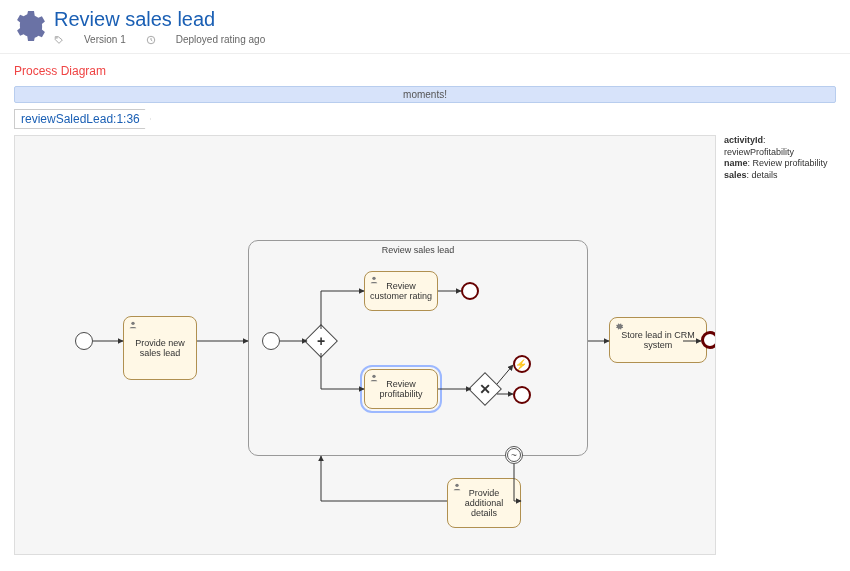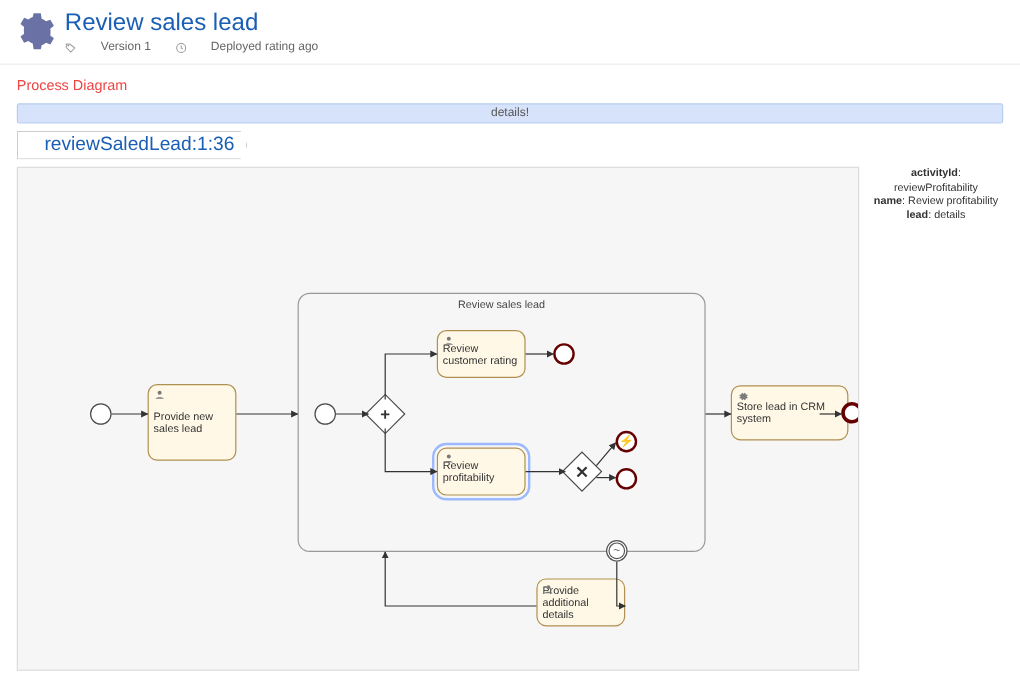--- a/index.html
+++ b/index.html
@@ -50,24 +50,24 @@
     text-align: center;
     font-size: 10px;
     color: #555;
     padding: 2px 4px;
   }
   .breadcrumb {
     margin: 0 14px 6px;
     display:flex;
   }
   .crumb {
-    font-size: 16px;
+    font-size: 12px;
     color:#1a5fb4;
     border:1px solid #ccc;
-    padding:2px 10px 2px 22px;
+    padding:2px 10px 2px 6px;
     background:#fff;
     position:relative;
     clip-path: polygon(0 0, calc(100% - 6px) 0, 100% 50%, calc(100% - 6px) 100%, 0 100%);
   }
   .content-row {
     display:flex;
     margin: 0 14px 14px;
     gap:8px;
   }
   .canvas {
@@ -76,32 +76,31 @@
     border: 1px solid #ddd;
     height: 420px;
     position: relative;
     overflow:hidden;
   }
   .props {
     width: 112px;
     font-size: 9px;
     color:#333;
     line-height:1.3;
-    text-align:center;
   }
   .props b { font-weight:bold; }
 
   
   .task {
     position:absolute;
     background:#fff8e6;
     border:1px solid #b09050;
     border-radius:8px;
     font-size:9px;
-    text-align:left;
+    text-align:center;
     display:flex;
     flex-direction:column;
     justify-content:center;
     padding:2px 4px;
     color:#333;
   }
   .task.selected {
     outline:2px solid #9cb8ff;
     outline-offset:2px;
   }
@@ -205,21 +204,21 @@
             <path d="M12 7v5l3 2"></path>
           </svg>
       </span>
       <span>Deployed rating ago</span>
     </div>
   </div>
 </div>
 
 <div class="section-title">Process Diagram</div>
 
-<div class="status-bar">details!</div>
+<div class="status-bar">moments!</div>
 
 <div class="breadcrumb">
   <div class="crumb">reviewSaledLead:1:36</div>
 </div>
 
 <div class="content-row">
   <div class="canvas">
 
     <div class="subprocess" style="left:233px; top:104px; width:340px; height:216px;">
       <div class="subprocess-label">Review sales lead</div>
@@ -271,21 +270,21 @@
 
     <div class="task" style="left:594px; top:181px; width:98px; height:46px;">
       <span class="task-icon"><svg viewBox="0 0 24 24" fill="currentColor">
             <path d="M12 9a3 3 0 100 6 3 3 0 000-6zm8 3l2-1-1-2-2 .5-1.5-1 .1-2.1-2.2-.7-1 1.8h-1.8l-1-1.8-2.2.7.1 2.1-1.5 1-2-.5-1 2 2 1v2l-2 1 1 2 2-.5 1.5 1-.1 2.1 2.2.7 1-1.8h1.8l1 1.8 2.2-.7-.1-2.1 1.5-1 2 .5 1-2-2-1z"></path>
           </svg></span>
       <span>Store lead in CRM system</span>
     </div>
 
     <div class="circle end-term" style="left:686px; top:195px;"></div>
 
-    <div class="task" style="left:432px; top:342px; width:74px; height:40px;">
+    <div class="task" style="left:432px; top:342px; width:74px; height:50px;">
       <span class="task-icon"><svg viewBox="0 0 24 24" fill="currentColor">
             <circle cx="12" cy="8" r="4"></circle>
             <path d="M4 20c0-4 16-4 16 0z"></path>
           </svg></span>
       <span>Provide additional details</span>
     </div>
 
     <svg class="flows">
       <defs>
         <marker id="ah" viewBox="0 0 10 10" refX="9" refY="5" markerWidth="6" markerHeight="6" orient="auto">
@@ -307,15 +306,15 @@
         <path d="M499 328 V365 H506"></path>
         <path d="M432 365 H306 V320"></path>
       </g>
     </svg>
 
   </div>
 
   <div class="props">
     <div><b>activityId</b>: <span>reviewProfitability</span></div>
     <div><b>name</b>: <span>Review profitability</span></div>
-    <div><b>lead</b>: <span>details</span></div>
+    <div><b>sales</b>: <span>details</span></div>
   </div>
 </div>
 
 </body></html>

